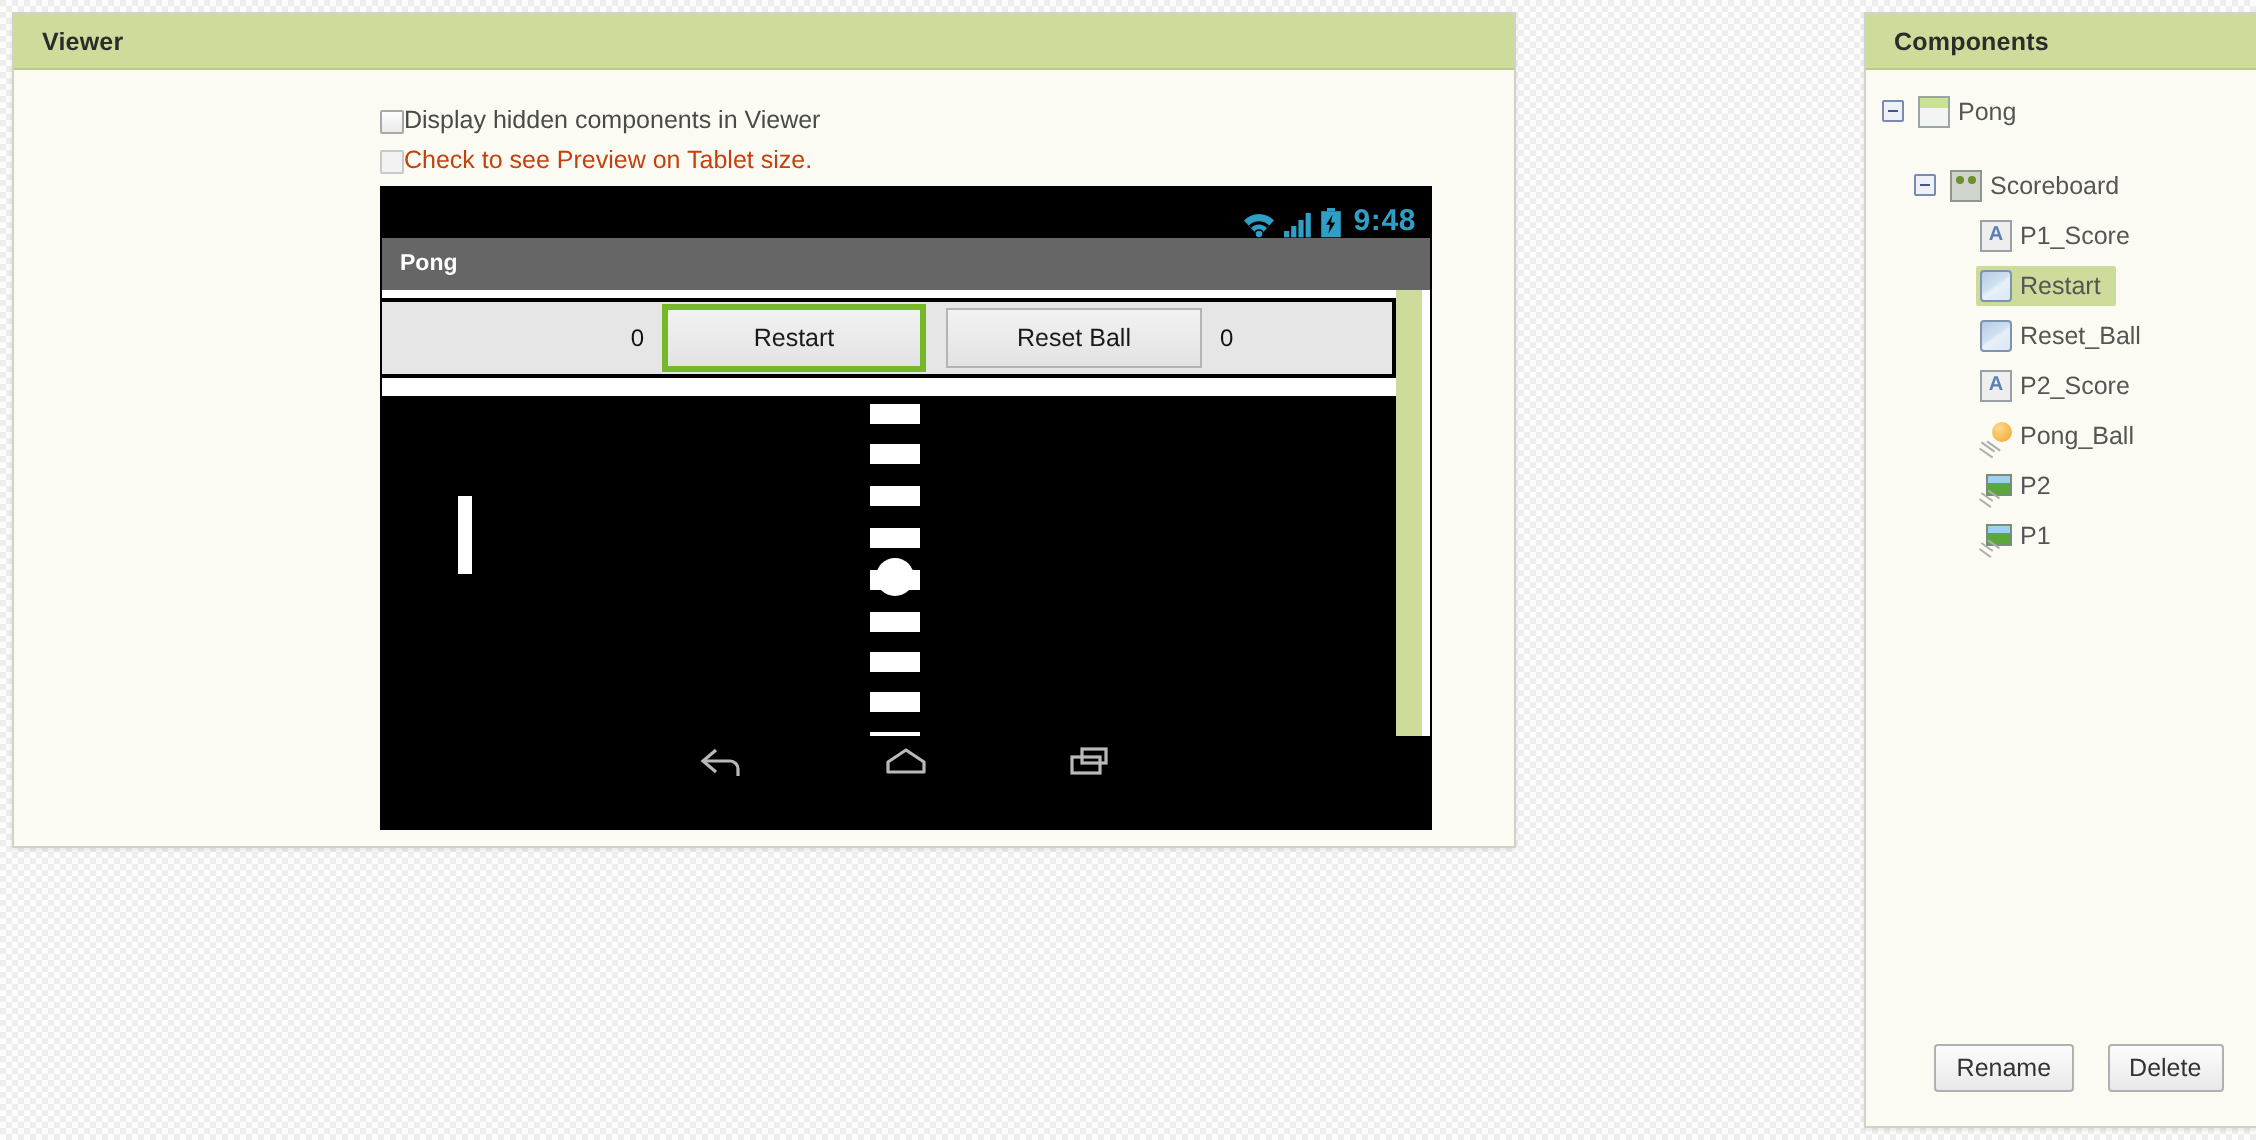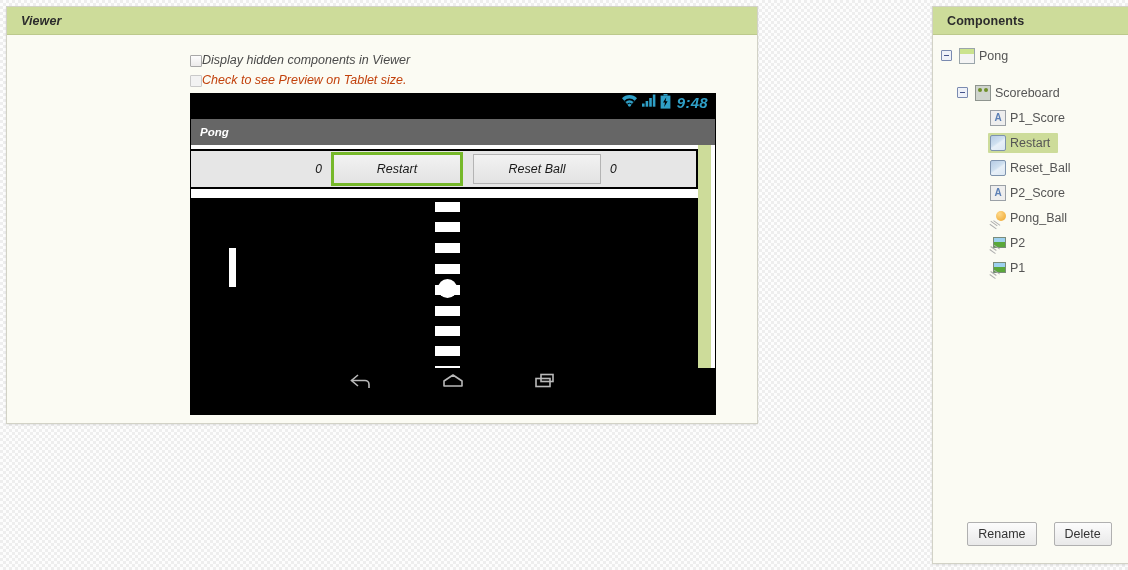--- a/index.html
+++ b/index.html
@@ -20,21 +20,20 @@
   }
 
   
   #viewer-panel {
     position: absolute;
     left: 6px; top: 6px;
     width: 752px; height: 418px;
     background: #fbfbf3;
     border: 1px solid #d2d2c6;
     box-shadow: 0 1px 2px rgba(0,0,0,.10);
-    font-style: italic;
   }
   .panel-header {
     height: 28px;
     background: #cddc9a;
     border-bottom: 1px solid #bcc98c;
     color: #2c2c2c;
     font-size: 12.5px;
     font-weight: bold;
     line-height: 28px;
     padding-left: 14px;
@@ -80,21 +79,21 @@
   #status-bar {
     position: relative;
     height: 25px;
     background: #000;
   }
   #status-right {
     position: absolute;
     right: 7px; top: 0;
     height: 25px;
     display: flex;
-    align-items: flex-start;
+    align-items: flex-end;
     gap: 4px;
   }
   #status-clock {
     color: #2f9fc6;
     font-size: 15px;
     font-weight: bold;
     letter-spacing: .3px;
     margin-left: 2px;
   }
   .sicon { display: block; }

